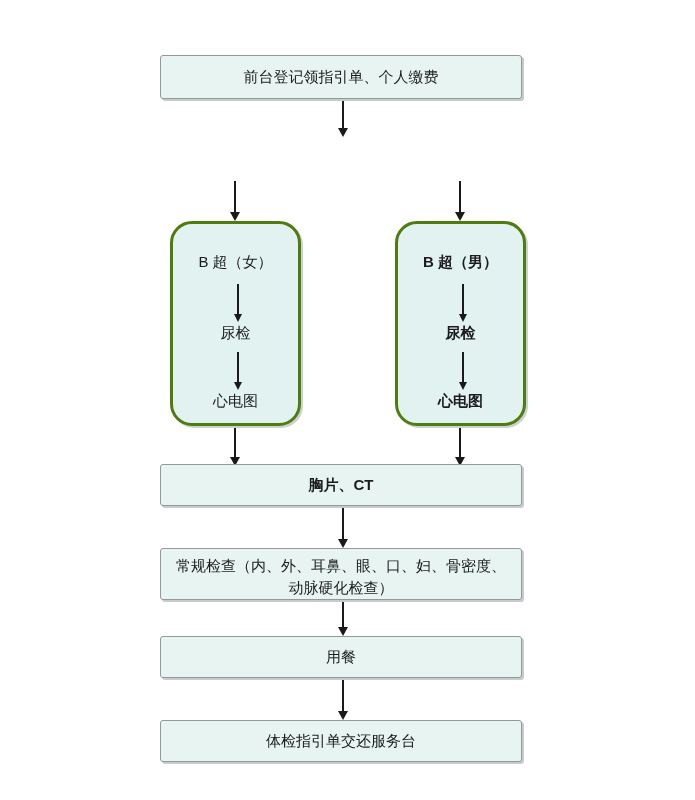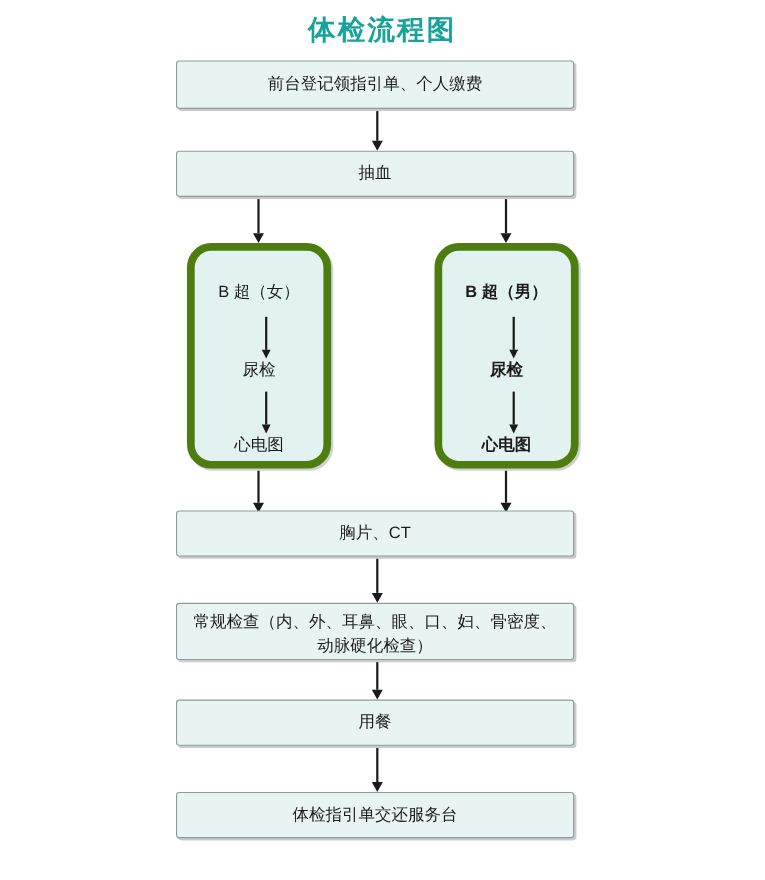--- a/index.html
+++ b/index.html
@@ -62,21 +62,21 @@
     width: 100%;
     padding: 0 10px;
     box-sizing: border-box;
   }
 
   
   .group {
     position: absolute;
     box-sizing: border-box;
     background: #e1f2f0;
-    border: 7px solid #4d7c0f;
+    border: 3px solid #4d7c0f;
     border-radius: 22px;
     box-shadow: 2px 2px 0 rgba(130,140,140,0.40);
   }
   .group-inner {
     position: relative;
     width: 100%;
     height: 100%;
   }
   .sub-label {
     position: absolute;
@@ -118,34 +118,30 @@
     border-left-width: 4px;
     border-right-width: 4px;
     border-top-width: 8px;
   }
 </style>
 </head>
 <body>
 
 <div id="page">
 
-  <div class="chart-title">体检流程图</div>
 
   <div class="node wide" style="top:55px;height:44px;">
     <span class="node-label">前台登记领指引单、个人缴费</span>
   </div>
 
   <div class="arrow" style="left:337px;top:101px;width:12px;height:36px;">
     <div class="shaft" style="height:27px;"></div>
     <div class="head"></div>
   </div>
 
-  <div class="node wide" style="top:137px;height:42px;">
-    <span class="node-label">抽血</span>
-  </div>
 
   <div class="arrow" style="left:229px;top:181px;width:12px;height:40px;">
     <div class="shaft" style="height:31px;"></div>
     <div class="head"></div>
   </div>
 
   <div class="arrow" style="left:454px;top:181px;width:12px;height:40px;">
     <div class="shaft" style="height:31px;"></div>
     <div class="head"></div>
   </div>
@@ -193,21 +189,21 @@
   <div class="arrow" style="left:229px;top:428px;width:12px;height:38px;">
     <div class="shaft" style="height:29px;"></div>
     <div class="head"></div>
   </div>
 
   <div class="arrow" style="left:454px;top:428px;width:12px;height:38px;">
     <div class="shaft" style="height:29px;"></div>
     <div class="head"></div>
   </div>
 
-  <div class="node wide" style="top:464px;height:42px;">
+  <div class="node wide" style="top:464px;height:42px;font-weight:bold;">
     <span class="node-label">胸片、CT</span>
   </div>
 
   <div class="arrow" style="left:337px;top:508px;width:12px;height:40px;">
     <div class="shaft" style="height:31px;"></div>
     <div class="head"></div>
   </div>
 
   <div class="node wide" style="top:548px;height:52px;align-items:flex-end;">
     <span class="node-label">

